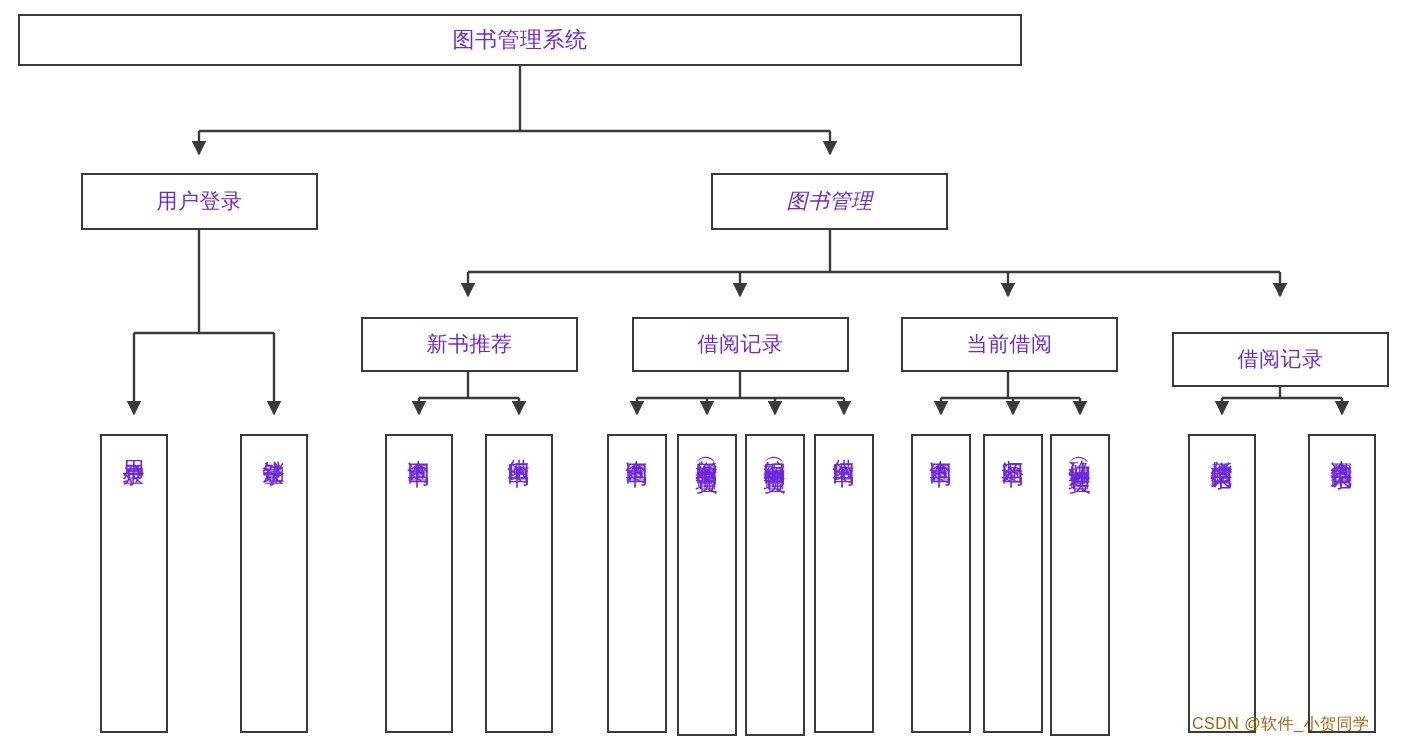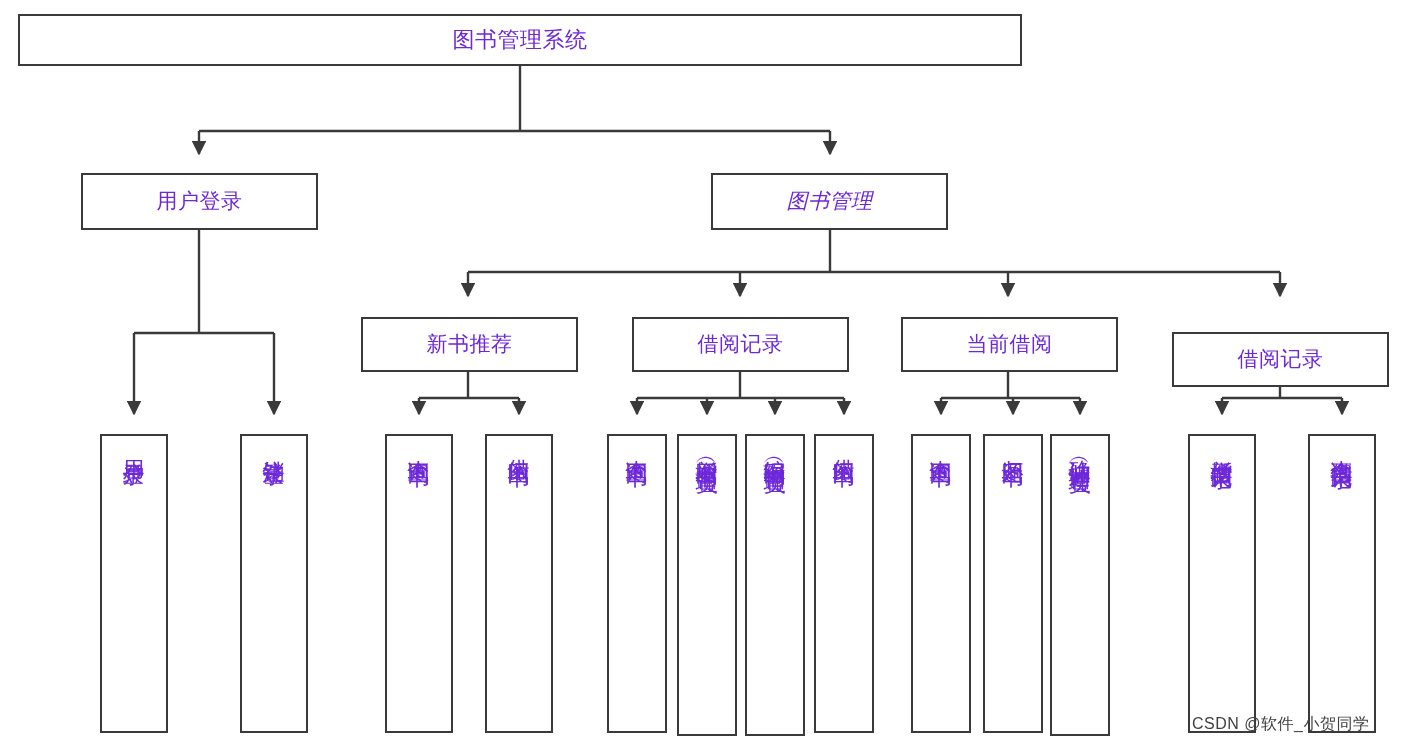--- a/index.html
+++ b/index.html
@@ -61,21 +61,21 @@
     white-space: nowrap;
   }
   #title-node .node-label {
     font-size: 22px;
   }
   #watermark {
     position: absolute;
     left: 1192px;
     top: 714px;
     font-size: 16px;
-    color: #404040;
+    color: #a16207;
     white-space: nowrap;
     letter-spacing: 0.5px;
     font-family: "Liberation Sans", "DejaVu Sans", sans-serif;
   }
 </style>
 </head>
 <body>
 
 <div id="diagram-root">
 

